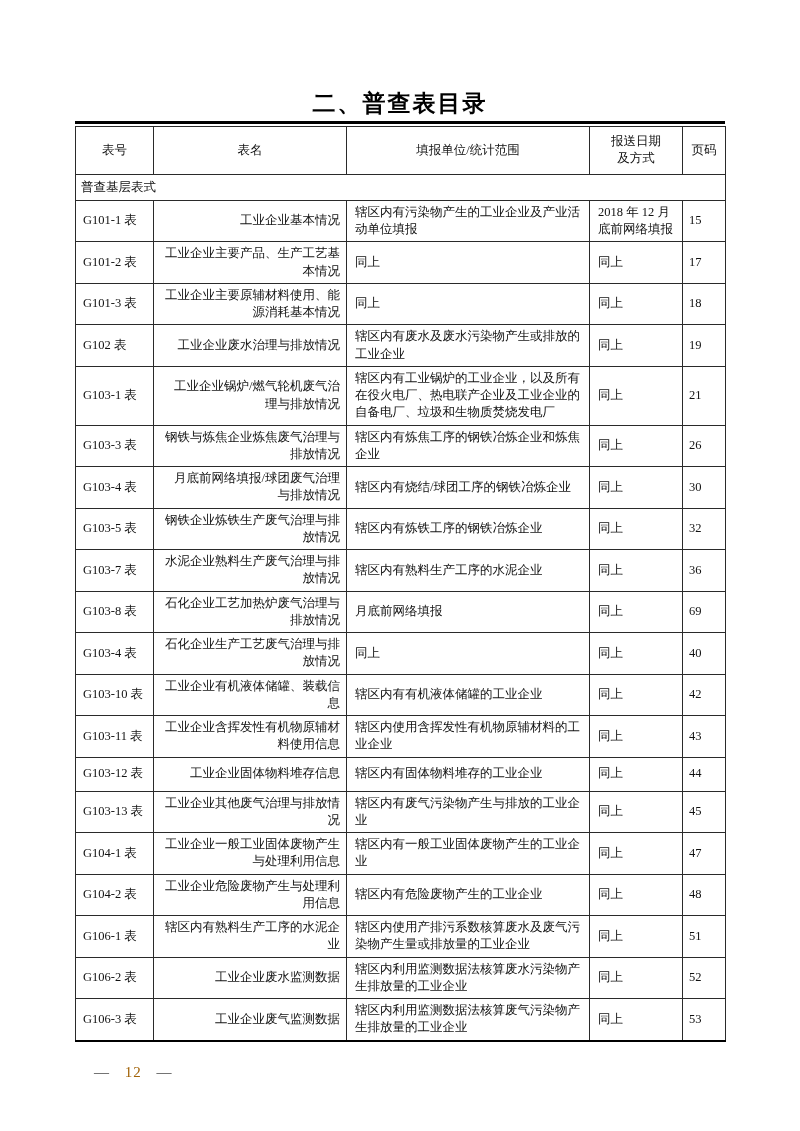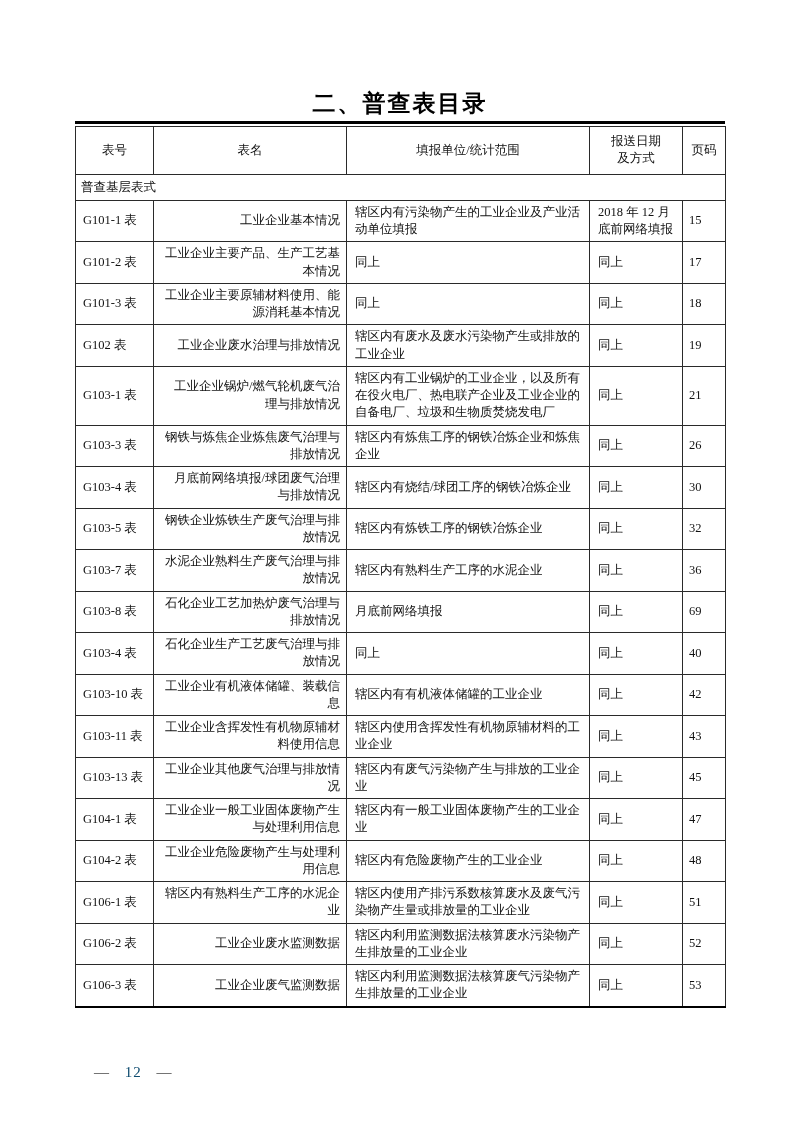--- a/index.html
+++ b/index.html
@@ -75,21 +75,21 @@
   tbody tr.data-row td { height: 34px; }
 
   .footer {
     position: absolute;
     left: 84px; top: 1064px;
     font-size: 15px;
     color: #222222;
     letter-spacing: 1px;
   }
   .footer .dash { color: #444444; margin: 0 10px; }
-  .footer .num { color: #0c4a6e; }
+  .footer .num { color: #a16207; }
 </style>
 </head>
 <body>
 
 <div class="page">
 
   <div class="doc-title">二、普查表目录</div>
 
   <div class="table-wrap">
     <table class="catalog">
@@ -199,20 +199,27 @@
             <td class="cell-page">42</td>
           </tr>
           <tr class="data-row">
             <td class="cell-code">G103-11 表</td>
             <td class="cell-name">工业企业含挥发性有机物原辅材料使用信息</td>
             <td class="cell-scope">辖区内使用含挥发性有机物原辅材料的工业企业</td>
             <td class="cell-date">同上</td>
             <td class="cell-page">43</td>
           </tr>
           <tr class="data-row">
+            <td class="cell-code">G103-12 表</td>
+            <td class="cell-name">工业企业固体物料堆存信息</td>
+            <td class="cell-scope">辖区内有固体物料堆存的工业企业</td>
+            <td class="cell-date">同上</td>
+            <td class="cell-page">44</td>
+          </tr>
+          <tr class="data-row">
             <td class="cell-code">G103-13 表</td>
             <td class="cell-name">工业企业其他废气治理与排放情况</td>
             <td class="cell-scope">辖区内有废气污染物产生与排放的工业企业</td>
             <td class="cell-date">同上</td>
             <td class="cell-page">45</td>
           </tr>
           <tr class="data-row">
             <td class="cell-code">G104-1 表</td>
             <td class="cell-name">工业企业一般工业固体废物产生与处理利用信息</td>
             <td class="cell-scope">辖区内有一般工业固体废物产生的工业企业</td>

